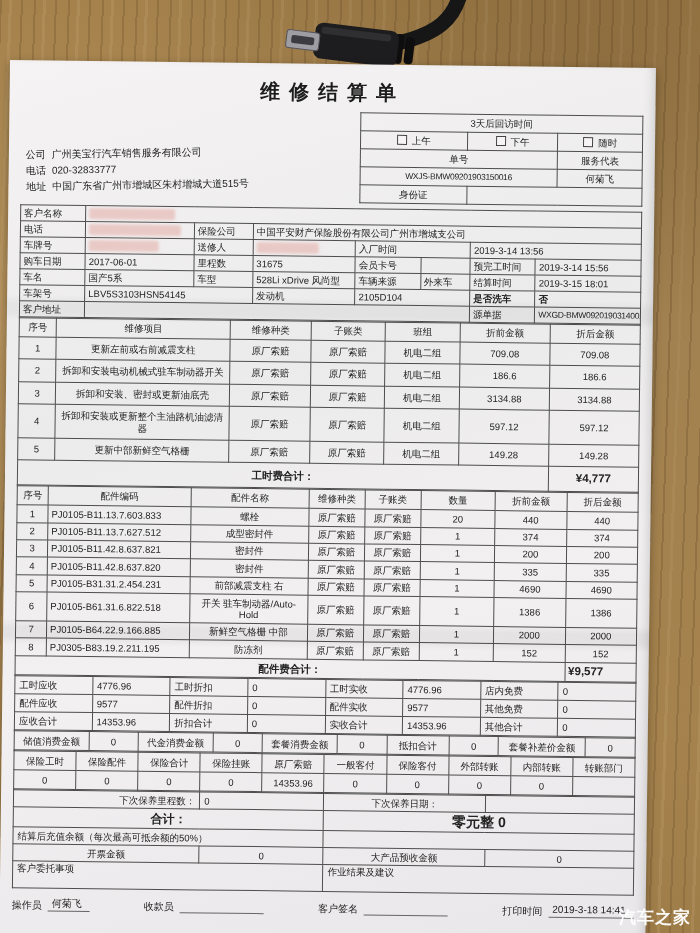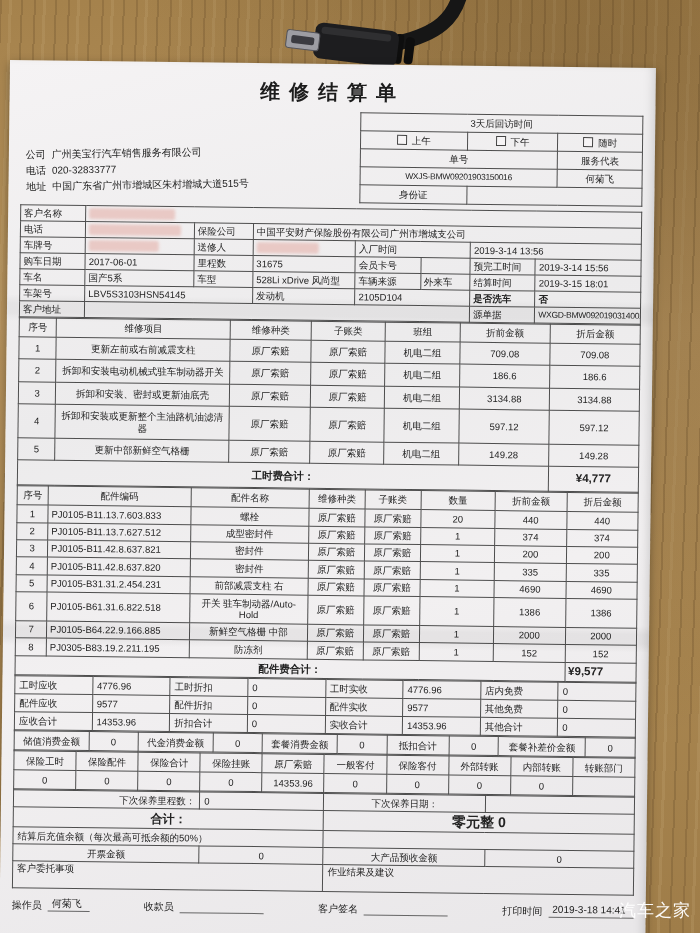--- a/index.html
+++ b/index.html
@@ -88,22 +88,22 @@
 
   
   .signs{display:flex;align-items:flex-end;margin-top:9px;font-size:10px;}
   .signs .lbl{margin-right:6px;white-space:nowrap;}
   .sig-line{display:inline-block;width:84px;border-bottom:1px solid #666;height:11px;}
   .sig-val{display:inline-block;border-bottom:1px solid #666;padding:0 8px 1px 4px;
            white-space:nowrap;}
   .sp{flex:1;}
 
   .watermark{
-    position:absolute;right:9px;bottom:11px;color:#ffffff;font-size:17px;
-    font-weight:normal;letter-spacing:1px;opacity:0.96;
+    position:absolute;right:9px;bottom:4px;color:#ffffff;font-size:17px;
+    font-weight:bold;letter-spacing:1px;opacity:0.96;
   }
 </style>
 </head>
 <body>
 
 <div class="photo">
 
   <svg class="cable" width="700" height="95" viewBox="0 0 700 95">
     <path d="M 462,-14 C 456,20 436,34 398,43" fill="none" stroke="#161616" stroke-width="15" stroke-linecap="round"></path>
     <g transform="rotate(7 350 45)">

